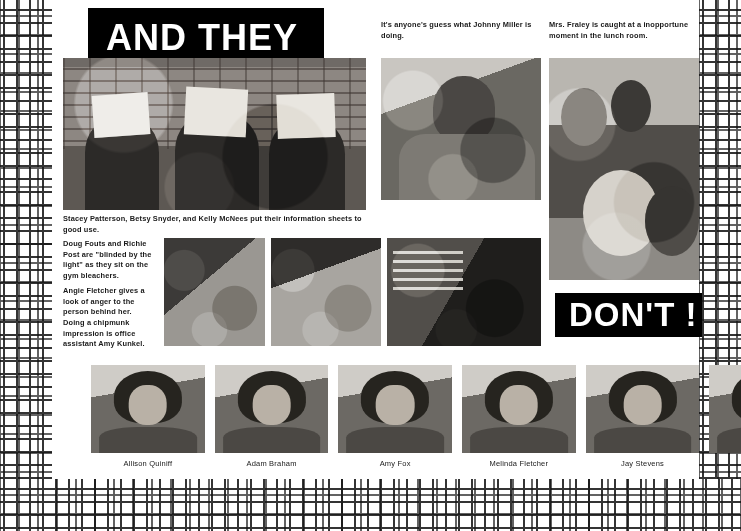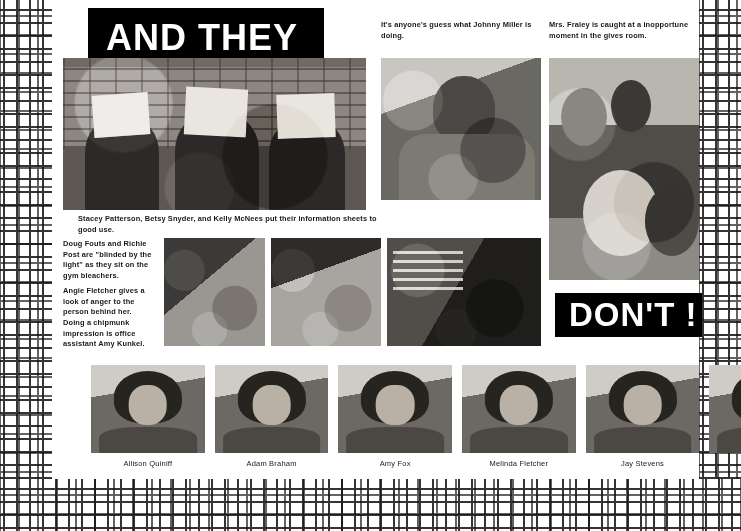--- a/index.html
+++ b/index.html
@@ -211,21 +211,21 @@
 
   
   .caption {
     position: absolute;
     color: #1a1a1a;
     font-size: 7.4px;
     line-height: 10.5px;
     letter-spacing: .15px;
     font-weight: bold;
   }
-  .cap-sheets  { left: 63px; top: 214px; width: 318px; margin-left: 15px; }
+  .cap-sheets  { left: 63px; top: 214px; width: 318px; }
   .cap-blinded { left: 63px; top: 239px; width: 92px; }
   .cap-angie   { left: 63px; top: 286px; width: 92px; }
   .cap-chipmunk{ left: 63px; top: 318px; width: 92px; }
   .cap-johnny  { left: 381px; top: 20px; width: 160px; }
   .cap-fraley  { left: 549px; top: 20px; width: 150px; }
 </style>
 </head>
 <body>
 
 <div class="page">
@@ -281,21 +281,21 @@
   <div class="caption cap-sheets">Stacey Patterson, Betsy Snyder, and Kelly McNees put their information sheets to good use.</div>
 
   <div class="caption cap-blinded">Doug Fouts and Richie Post are "blinded by the light" as they sit on the gym bleachers.</div>
 
   <div class="caption cap-angie">Angie Fletcher gives a look of anger to the person behind her.</div>
 
   <div class="caption cap-chipmunk">Doing a chipmunk impression is office assistant Amy Kunkel.</div>
 
   <div class="caption cap-johnny">It's anyone's guess what Johnny Miller is doing.</div>
 
-  <div class="caption cap-fraley">Mrs. Fraley is caught at a inopportune moment in the gives room.</div>
+  <div class="caption cap-fraley">Mrs. Fraley is caught at a inopportune moment in the lunch room.</div>
 
   <div class="portrait-row">
     <div class="portrait">
       <div class="frame">
         <div class="hair"></div>
           <div class="face"></div>
           <div class="shoulders"></div>
       </div>
       <div class="name">Allison Quiniff</div>
     </div>

